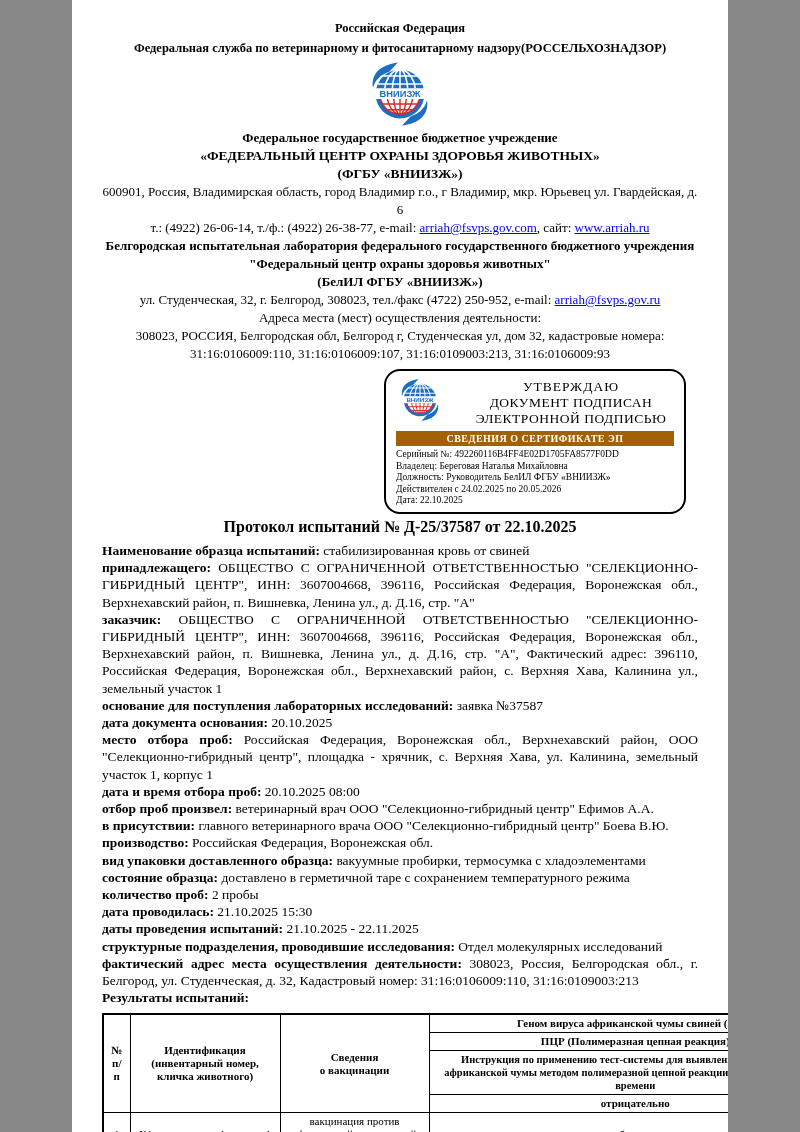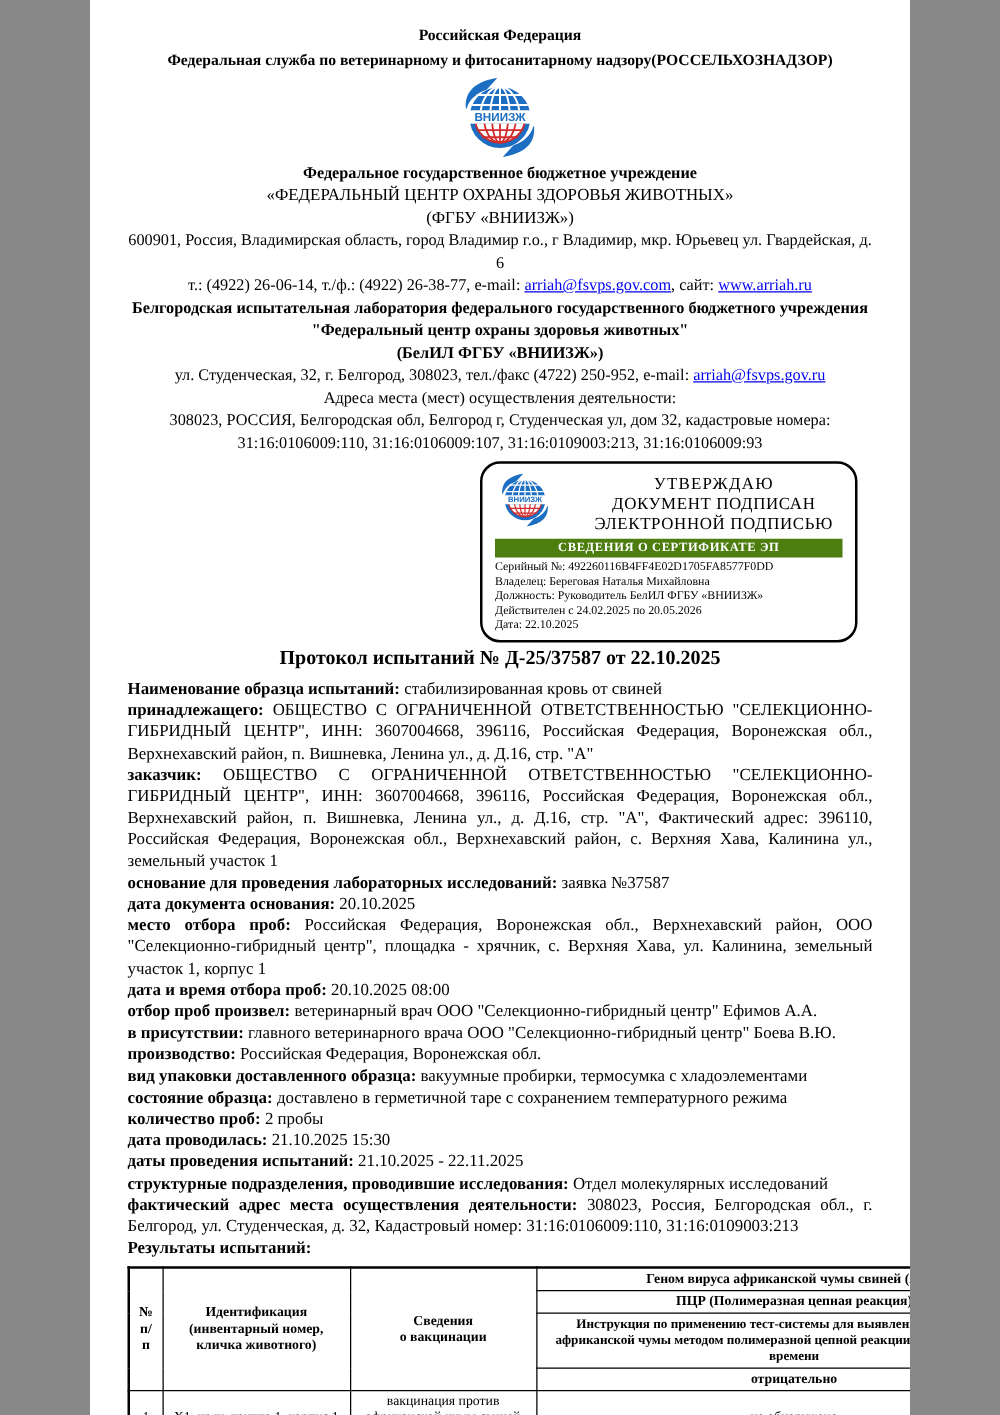--- a/index.html
+++ b/index.html
@@ -6,36 +6,36 @@
   .page{
     width:656px;height:1132px;margin:0 auto;background:#fff;color:#000;
     font-family:"Liberation Serif", serif;position:relative;overflow:hidden;
     box-sizing:border-box;padding:18px 30px 0 30px;
   }
   
   .hdr{text-align:center;}
   .hdr p{margin:0;}
   .hl-sm{font-size:12.5px;font-weight:bold;line-height:20px;}
   .hl-bold{font-size:13px;font-weight:bold;line-height:18px;}
-  .hl-big{font-size:13.5px;font-weight:normal;line-height:18px;}
+  .hl-big{font-size:13.5px;font-weight:bold;line-height:18px;}
   .hl-reg{font-size:13px;line-height:18px;}
   .logo-wrap{margin:3px auto 2px;width:72px;height:66px;}
   a.doclink{color:#0000ee;text-decoration:underline;cursor:pointer;}
   
   .stamp{
     width:302px;box-sizing:border-box;border:2.5px solid #000;border-radius:16px;
     margin:6px 12px 4px auto;padding:7px 10px 5px;background:#fff;
   }
   .stamp-top{display:flex;align-items:flex-start;gap:24px;}
   .stamp-logo{flex:0 0 48px;}
   .stamp-right{flex:1;text-align:center;}
   .stamp-approve{font-size:13.5px;line-height:17px;letter-spacing:1px;}
   .stamp-signed{font-size:13.5px;line-height:16px;white-space:pre-line;letter-spacing:.5px;}
   .stamp-bar{
-    background:#4d7c0f;color:#fff;font-family:"Liberation Serif",serif;
+    background:#a16207;color:#fff;font-family:"Liberation Serif",serif;
     font-size:10px;font-weight:bold;text-align:center;letter-spacing:.5px;
     padding:2px 0;margin:4px 0 3px;
   }
   .stamp-info{font-size:9.5px;line-height:11.6px;text-align:left;}
   .stamp-info div{white-space:nowrap;}
   
   .doc-title{text-align:center;font-size:16px;font-weight:bold;margin:2px 0 6px;}
   
   .fields{font-size:13.5px;line-height:17.2px;text-align:justify;}
   .fields p{margin:0;}
@@ -139,21 +139,21 @@
       <div>Дата: 22.10.2025</div>
     </div>
   </div>
 
   <div class="doc-title">Протокол испытаний № Д-25/37587 от 22.10.2025</div>
 
   <div class="fields">
     <p><b>Наименование образца испытаний:</b> <span>стабилизированная кровь от свиней</span></p>
     <p><b>принадлежащего:</b> <span>ОБЩЕСТВО С ОГРАНИЧЕННОЙ ОТВЕТСТВЕННОСТЬЮ "СЕЛЕКЦИОННО-ГИБРИДНЫЙ ЦЕНТР", ИНН: 3607004668, 396116, Российская Федерация, Воронежская обл., Верхнехавский район, п. Вишневка, Ленина ул., д. Д.16, стр. "А"</span></p>
     <p><b>заказчик:</b> <span>ОБЩЕСТВО С ОГРАНИЧЕННОЙ ОТВЕТСТВЕННОСТЬЮ "СЕЛЕКЦИОННО-ГИБРИДНЫЙ ЦЕНТР", ИНН: 3607004668, 396116, Российская Федерация, Воронежская обл., Верхнехавский район, п. Вишневка, Ленина ул., д. Д.16, стр. "А", Фактический адрес: 396110, Российская Федерация, Воронежская обл., Верхнехавский район, с. Верхняя Хава, Калинина ул., земельный участок 1</span></p>
-    <p><b>основание для проведения лабораторных исследований:</b> <span>заявка №37587</span></p>
+    <p><b>основание для поступления лабораторных исследований:</b> <span>заявка №37587</span></p>
     <p><b>дата документа основания:</b> <span>20.10.2025</span></p>
     <p><b>место отбора проб:</b> <span>Российская Федерация, Воронежская обл., Верхнехавский район, ООО "Селекционно-гибридный центр", площадка - хрячник, с. Верхняя Хава, ул. Калинина, земельный участок 1, корпус 1</span></p>
     <p><b>дата и время отбора проб:</b> <span>20.10.2025 08:00</span></p>
     <p><b>отбор проб произвел:</b> <span>ветеринарный врач ООО "Селекционно-гибридный центр" Ефимов А.А.</span></p>
     <p><b>в присутствии:</b> <span>главного ветеринарного врача ООО "Селекционно-гибридный центр" Боева В.Ю.</span></p>
     <p><b>производство:</b> <span>Российская Федерация, Воронежская обл.</span></p>
     <p><b>вид упаковки доставленного образца:</b> <span>вакуумные пробирки, термосумка с хладоэлементами</span></p>
     <p><b>состояние образца:</b> <span>доставлено в герметичной таре с сохранением температурного режима</span></p>
     <p><b>количество проб:</b> <span>2 пробы</span></p>
     <p><b>дата проводилась:</b> <span>21.10.2025 15:30</span></p>

